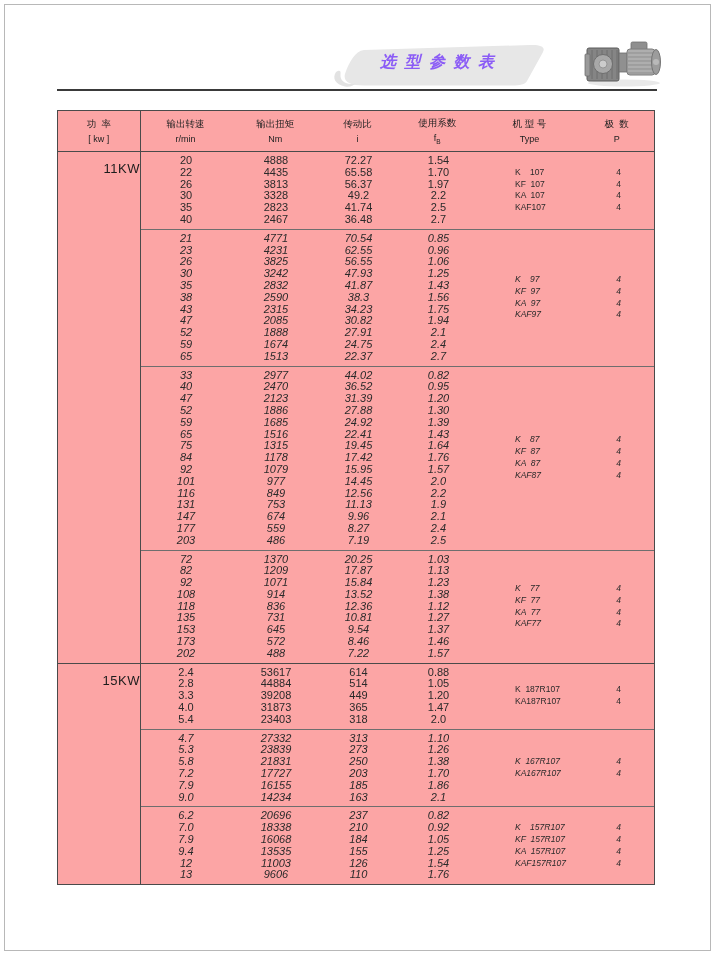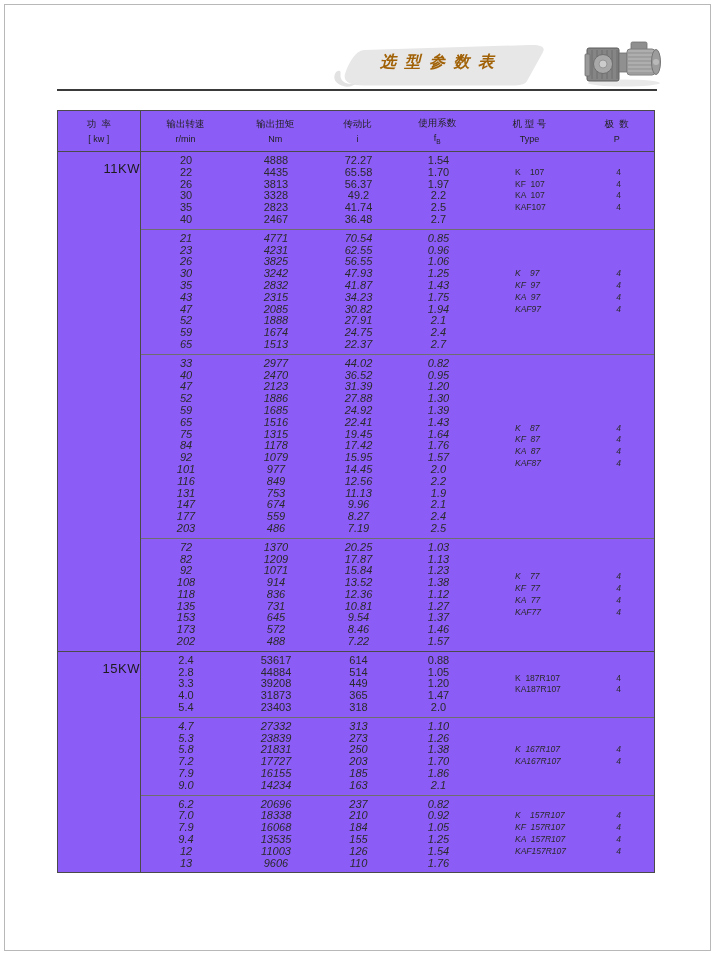--- a/index.html
+++ b/index.html
@@ -8,29 +8,29 @@
     font-family:"Liberation Sans", sans-serif; color:#1c1c1c; overflow:hidden;
   }
   .page-frame { position:absolute; inset:4px; border:1px solid #b8b8b8; }
 
   
   .banner { position:absolute; left:330px; top:42px; width:228px; height:48px; }
   .banner svg { position:absolute; left:0; top:0; width:100%; height:100%; }
   .banner-title {
     position:absolute; left:10px; right:22px; top:10px; text-align:center;
     font-size:16px; font-weight:bold; font-style:italic; letter-spacing:2px;
-    color:#a16207; white-space:pre;
+    color:#8b5cf6; white-space:pre;
   }
   .motor { position:absolute; left:584px; top:36px; width:86px; height:52px; }
   .top-rule { position:absolute; left:57px; top:89px; width:600px; height:2px; background:#3a3a3a; }
 
   
   .sel-table {
     position:absolute; left:57px; top:110px; width:598px;
-    border:1.5px solid #4a4a4a; box-sizing:border-box; background:#8b5cf6;
+    border:1.5px solid #4a4a4a; box-sizing:border-box; background:#fca5a5;
   }
   .thead { display:flex; height:40px; border-bottom:1.5px solid #4a4a4a; }
   .th { display:flex; flex-direction:column; justify-content:center; align-items:center;
         gap:3px; font-size:9.5px; color:#222; white-space:pre; }
   .th .l2 { font-size:9px; }
   .th sub { font-size:6.5px; }
   .th-power  { width:83px; border-right:1.5px solid #4a4a4a; box-sizing:border-box; }
   .th-speed  { width:90px; } .th-torque { width:90px; } .th-ratio { width:75px;justify-content:center; }
   .th-factor { width:85px; } .th-type   { width:100px; } .th-poles { width:75px; }
 
@@ -207,20 +207,26 @@
               <div class="c-ratio">47.93</div>
               <div class="c-factor">1.25</div>
             </div>
             <div class="drow">
               <div class="c-speed">35</div>
               <div class="c-torque">2832</div>
               <div class="c-ratio">41.87</div>
               <div class="c-factor">1.43</div>
             </div>
             <div class="drow">
+              <div class="c-speed">38</div>
+              <div class="c-torque">2590</div>
+              <div class="c-ratio">38.3</div>
+              <div class="c-factor">1.56</div>
+            </div>
+            <div class="drow">
               <div class="c-speed">43</div>
               <div class="c-torque">2315</div>
               <div class="c-ratio">34.23</div>
               <div class="c-factor">1.75</div>
             </div>
             <div class="drow">
               <div class="c-speed">47</div>
               <div class="c-torque">2085</div>
               <div class="c-ratio">30.82</div>
               <div class="c-factor">1.94</div>

